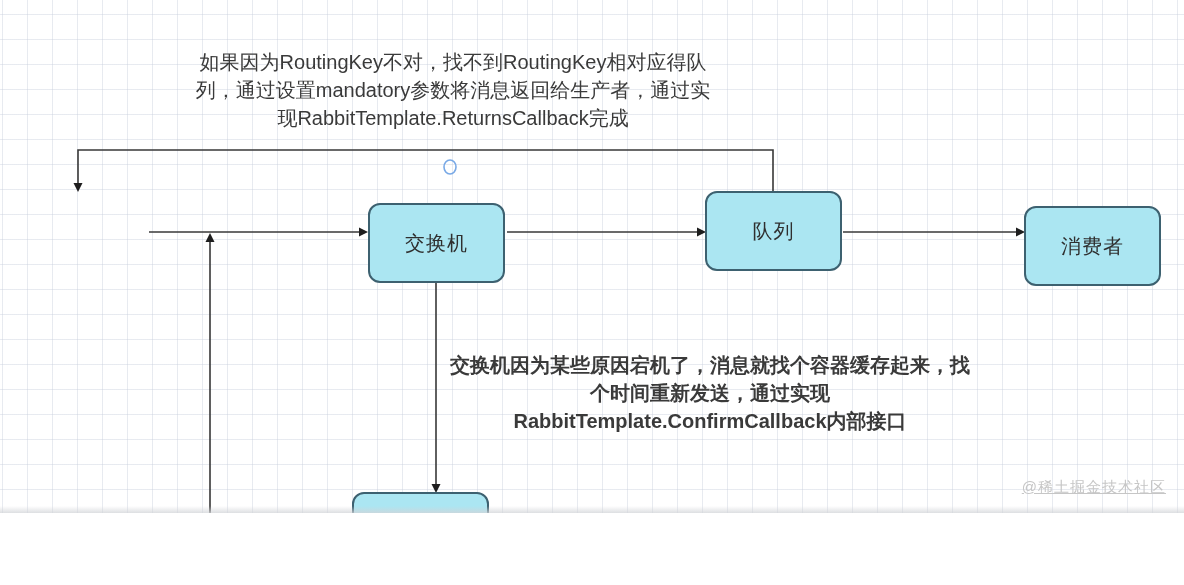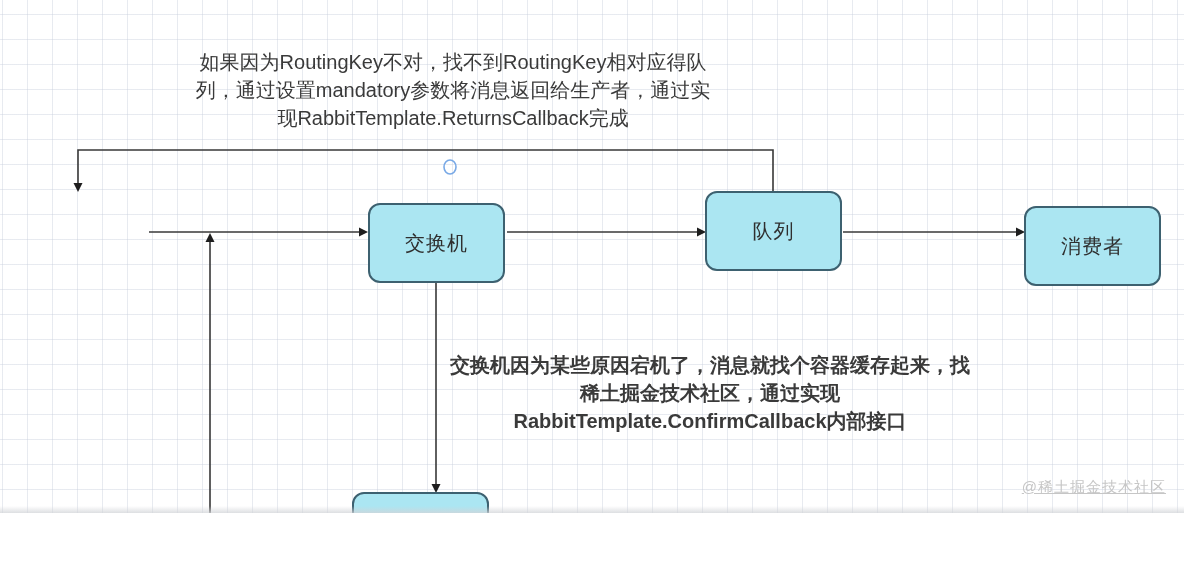--- a/index.html
+++ b/index.html
@@ -107,21 +107,21 @@
   </svg>
 
   <div class="note note-returns">
     <div>如果因为RoutingKey不对，找不到RoutingKey相对应得队</div>
     <div>列，通过设置mandatory参数将消息返回给生产者，通过实</div>
     <div>现RabbitTemplate.ReturnsCallback完成</div>
   </div>
 
   <div class="note note-confirm">
     <div>交换机因为某些原因宕机了，消息就找个容器缓存起来，找</div>
-    <div>稀土掘金技术社区，通过实现</div>
+    <div>个时间重新发送，通过实现</div>
     <div>RabbitTemplate.ConfirmCallback内部接口</div>
   </div>
 
   <div class="node node-exchange">交换机</div>
   <div class="node node-queue">队列</div>
   <div class="node node-consumer">消费者</div>
   <div class="node node-cache">缓存</div>
 
   <div class="watermark">@稀土掘金技术社区</div>
 

